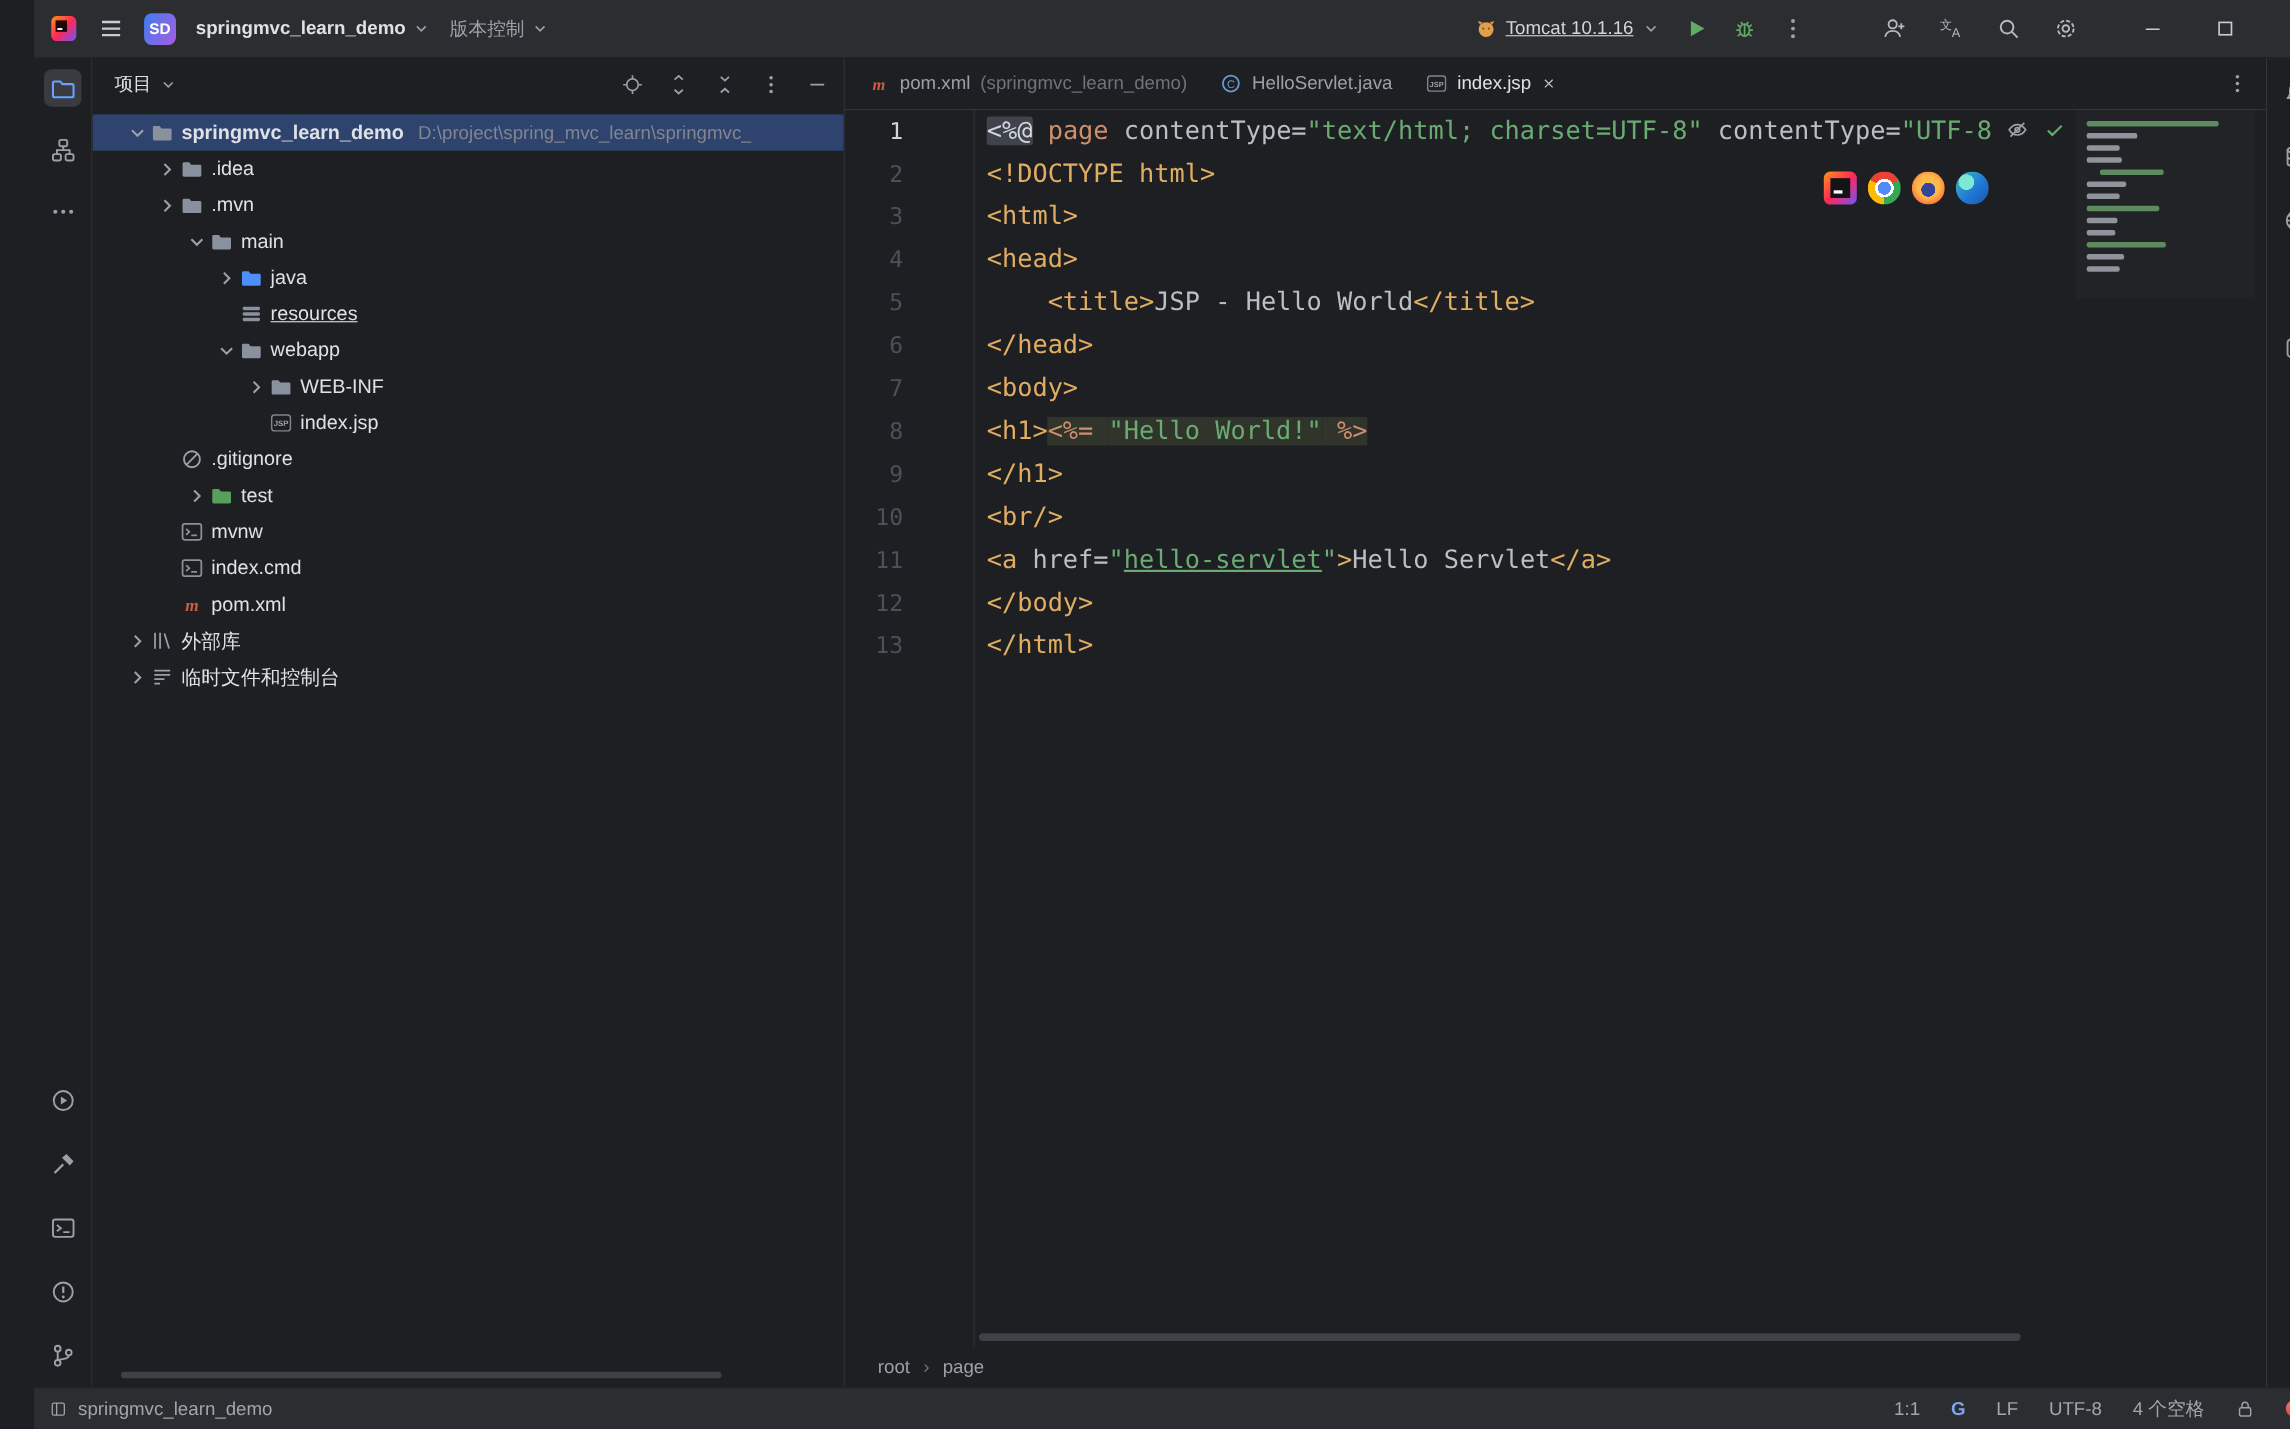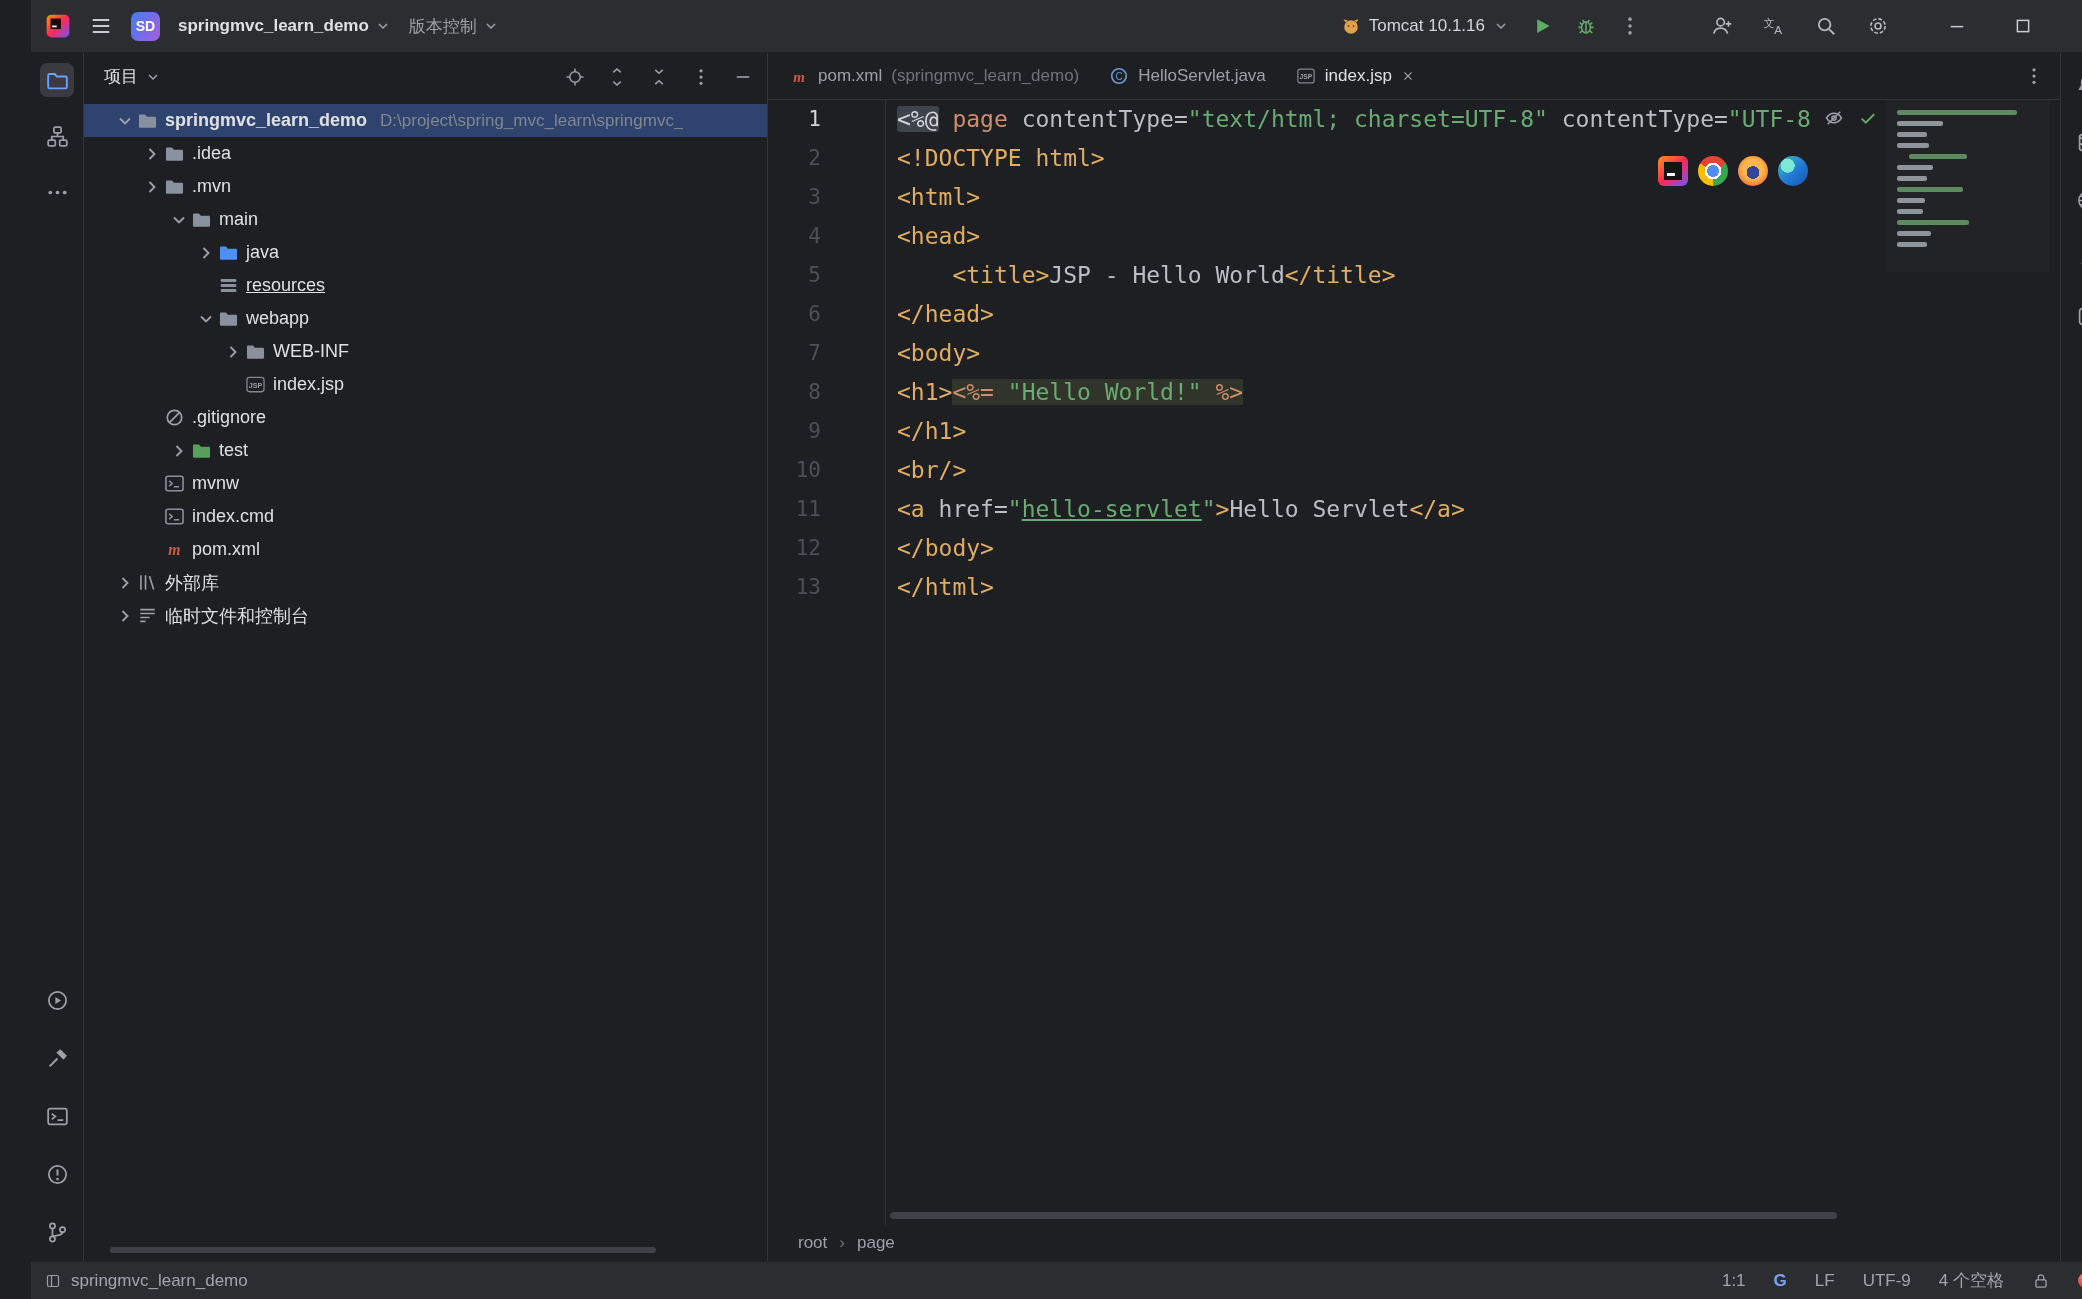--- a/index.html
+++ b/index.html
@@ -12,21 +12,21 @@
 
   
   .titlebar{height:53px;box-sizing:border-box;background:#2b2d30;border-bottom:1px solid #1f2124;
             display:flex;align-items:center;padding:0 14px 0 14px;}
   .tb-left{display:flex;align-items:center;gap:18px;}
   .sd-badge{width:29px;height:29px;border-radius:7px;background:linear-gradient(120deg,#3e7df0,#a85ce0);
             font-size:14px;font-weight:700;color:#fff;display:flex;align-items:center;justify-content:center;}
   .tb-item{display:flex;align-items:center;gap:6px;font-size:17px;font-weight:600;color:#dfe1e5;}
   .tb-item.dim{color:#9da0a8;font-weight:400;}
   .tb-run{margin-left:auto;display:flex;align-items:center;gap:22px;}
-  .run-config{display:flex;align-items:center;gap:8px;font-size:17px;color:#d3d5da;}
+  .run-config{display:flex;align-items:center;gap:8px;font-size:17px;color:#d3d5da;text-decoration:underline;}
   .tb-right{margin-left:70px;display:flex;align-items:center;gap:30px;}
   .winbtns{display:flex;align-items:center;gap:46px;margin-left:28px;}
 
   
   .main{display:flex;height:1208px;}
   .strip{width:53px;box-sizing:border-box;display:flex;flex-direction:column;align-items:center;padding:10px 0 12px;}
   .strip.left{border-right:1px solid #323438;}
   .strip.right{border-left:1px solid #323438;}
   .strip-top{display:flex;flex-direction:column;gap:22px;align-items:center;}
   .strip.right .strip-top{gap:24px;padding-top:4px;}
@@ -772,21 +772,21 @@
               <path d="M6.5 2.5v11"></path>
             </g>
           </svg>
         </span>
       <span class="sb-item">springmvc_learn_demo</span>
     </div>
     <div class="sb-right">
       <span class="sb-item">1:1</span>
       <span class="sb-g">G</span>
       <span class="sb-item">LF</span>
-      <span class="sb-item">UTF-9</span>
+      <span class="sb-item">UTF-8</span>
       <span class="sb-item">4 个空格</span>
       <span class="icon i18">
           <svg viewBox="0 0 16 16">
             <g fill="none" stroke="#9da0a8" stroke-width="1.2">
               <rect x="3.5" y="7" width="9" height="6.5" rx="1.2"></rect>
               <path d="M5.5 7V5a2.5 2.5 0 0 1 5 0v2"></path>
             </g>
           </svg>
         </span>
       <span class="red-dot"></span>

